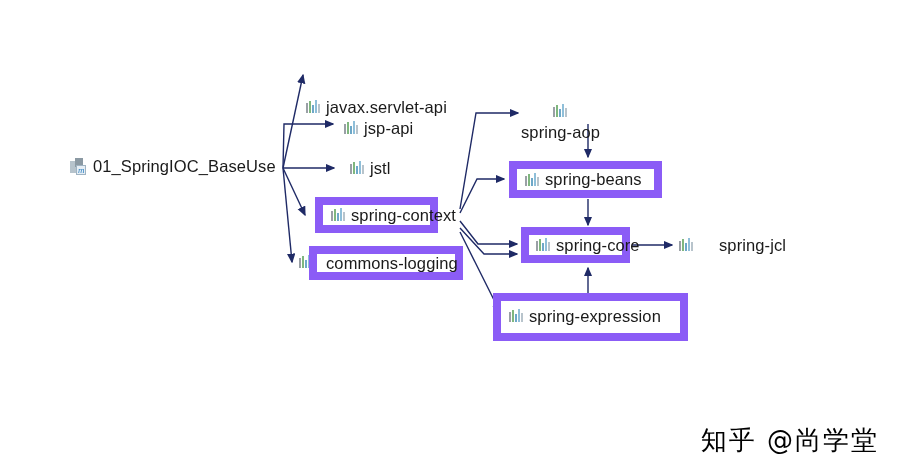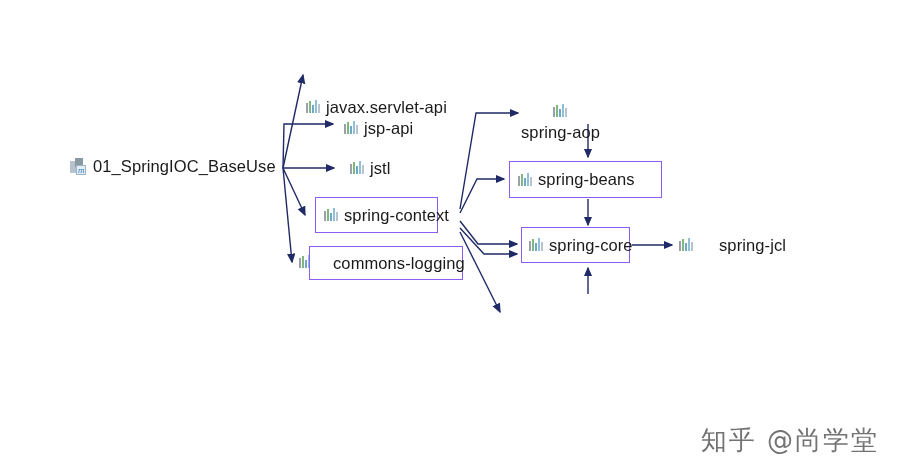--- a/index.html
+++ b/index.html
@@ -23,21 +23,21 @@
     white-space:nowrap;
     box-sizing:border-box;
   }
   .node .label{
     font-size:16.5px;
     color:#1a1a1a;
     line-height:1;
     letter-spacing:.1px;
   }
   .node.boxed{
-    border:1px solid #8b5cf6;
+    border:8px solid #8b5cf6;
     background:#ffffff;
   }
   .node.boxed.tall{align-items:flex-start;}
 
   
   .jar{
     position:relative;
     width:14px;height:14px;
     flex:0 0 14px;
     display:block;
@@ -61,21 +61,21 @@
   .mvn .b1{position:absolute;left:0;top:3px;width:7px;height:12px;background:#b6c3cc;}
   .mvn .b2{position:absolute;left:5px;top:0px;width:8px;height:9px;background:#8b99a3;}
   .mvn .b3{position:absolute;left:6px;top:7px;width:10px;height:10px;background:#e6eef5;border:1px solid #9fb3c2;box-sizing:border-box;}
   .mvn .m{position:absolute;left:8px;top:7px;font-size:9px;line-height:10px;color:#2a7fc1;font-family:"Liberation Serif",serif;font-style:italic;}
 
   
   #watermark{
     position:absolute;
     right:18px;bottom:18px;
     font-size:26px;
-    color:#737373;
+    color:#000000;
     font-family:"DejaVu Sans", sans-serif;
     letter-spacing:2px;
     user-select:none;
   }
 </style>
 </head>
 <body>
 
 <div id="canvas">
 
@@ -161,21 +161,21 @@
     <span class="label">spring-context</span>
   </div>
 
   <span class="jar" style="position:absolute;left:299px;top:255px;">
     <i></i>
       <i></i>
       <i></i>
       <i></i>
       <i></i>
   </span>
-  <div class="node boxed" style="left:309px;top:246px;width:154px;height:34px;padding:0 23px;">
+  <div class="node boxed" style="left:309px;top:246px;width:154px;height:34px;padding:0 9px;">
     <span class="label">commons-logging</span>
   </div>
 
   <div class="node" style="left:521px;top:104px;flex-direction:column;">
     <span class="jar">
       <i></i>
         <i></i>
         <i></i>
         <i></i>
         <i></i>
@@ -209,16 +209,26 @@
     <span class="jar">
       <i></i>
         <i></i>
         <i></i>
         <i></i>
         <i></i>
     </span>
     <span class="label">spring-jcl</span>
   </div>
 
+  <div class="node boxed tall" style="left:493px;top:293px;width:195px;height:48px;padding:8px 8px 0 8px;">
+    <span class="jar">
+      <i></i>
+        <i></i>
+        <i></i>
+        <i></i>
+        <i></i>
+    </span>
+    <span class="label" style="margin-top:-1px;">spring-expression</span>
+  </div>
 
   <div id="watermark">知乎 @尚学堂</div>
 
 </div>
 
 </body></html>

